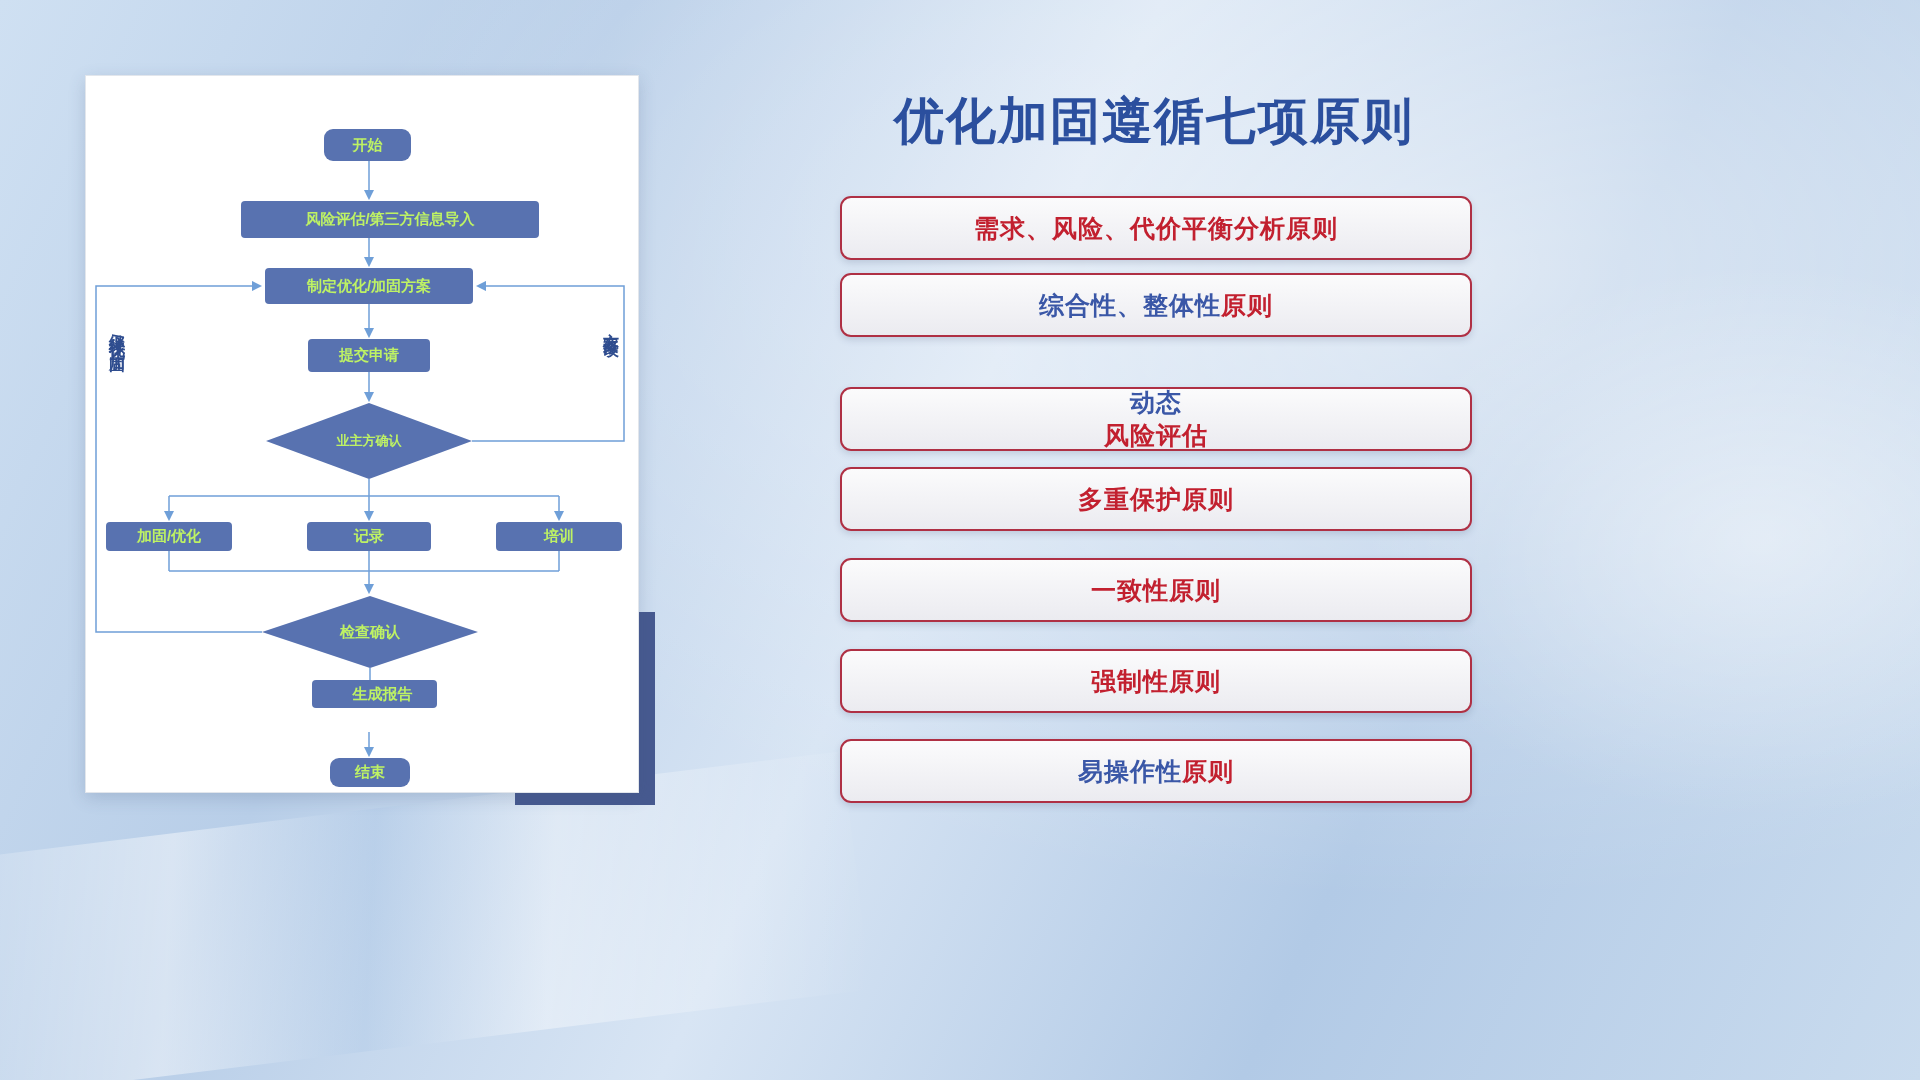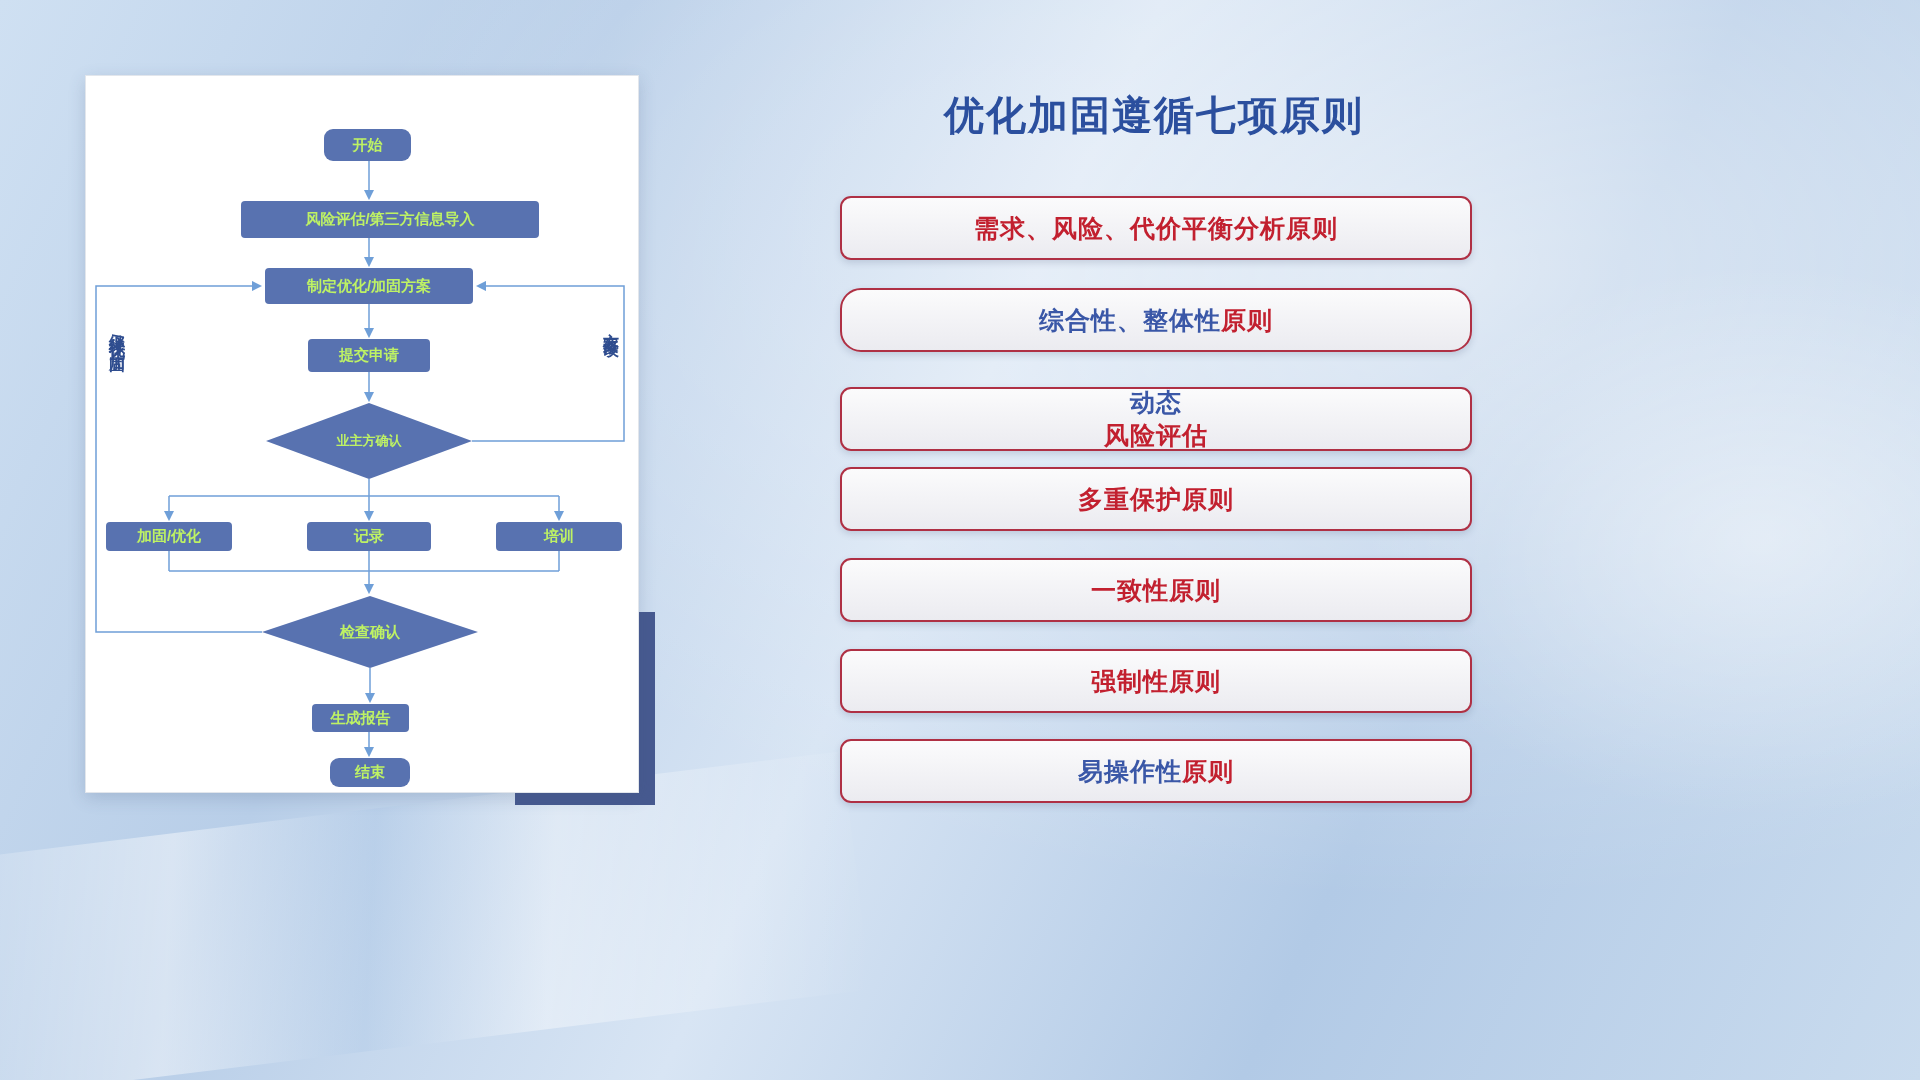--- a/index.html
+++ b/index.html
@@ -50,46 +50,46 @@
   }
   .n-start{left:238px;top:53px;width:87px;height:32px;}
   .n-risk{left:155px;top:125px;width:298px;height:37px;}
   .n-plan{left:179px;top:192px;width:208px;height:36px;}
   .n-submit{left:222px;top:263px;width:122px;height:33px;}
   .n-d1{left:180px;top:327px;width:206px;height:76px;font-size:13px;}
   .n-harden{left:20px;top:446px;width:126px;height:29px;}
   .n-record{left:221px;top:446px;width:124px;height:29px;}
   .n-train{left:410px;top:446px;width:126px;height:29px;}
   .n-d2{left:176px;top:520px;width:216px;height:72px;font-size:15px;}
-  .n-report{left:226px;top:628px;width:97px;height:28px;}
+  .n-report{left:226px;top:604px;width:109px;height:28px;padding-left:16px;}
   .n-end{left:244px;top:682px;width:80px;height:29px;}
 
   .vlabel{
     position:absolute;writing-mode:vertical-rl;letter-spacing:3px;
     font-weight:bold;font-size:16px;color:var(--loop-label,#2f4d8f);
     white-space:nowrap;
   }
   .vl-left{left:20px;top:246px;}
   .vl-right{left:514px;top:243px;}
 
   
   .panel-title{
     position:absolute;left:840px;top:88px;width:628px;text-align:center;
-    font-size:40px;font-weight:bold;letter-spacing:2px;
+    font-size:50px;font-weight:bold;letter-spacing:2px;
     color:var(--title-blue,#2b4f9e);
   }
   .principle{
     position:absolute;left:840px;width:628px;height:60px;
     border:2px solid var(--principle-border,#af3044);border-radius:11px;
     background:linear-gradient(180deg,#fbfbfc 0%,#ebebf0 100%);
     box-shadow:0 3px 7px rgba(70,85,120,.20);
     display:flex;align-items:center;justify-content:center;
     font-size:25px;font-weight:600;letter-spacing:1px;white-space:nowrap;
   }
-  .p1{top:196px;} .p2{top:288px;border-radius:21px;} .p3{top:387px;flex-direction:column;} .p4{top:467px;}
+  .p1{top:196px;} .p2{top:273px;} .p3{top:387px;flex-direction:column;} .p4{top:467px;}
   .p5{top:558px;} .p6{top:649px;text-align:right;} .p7{top:739px;}
   .p-blue{color:var(--principle-blue,#3a57a7);}
   .p-red{color:var(--principle-red,#c2202f);}
 </style>
 </head>
 <body>
 
 <div class="slide">
   <div class="streak1"></div>
   <div class="streak2"></div>

